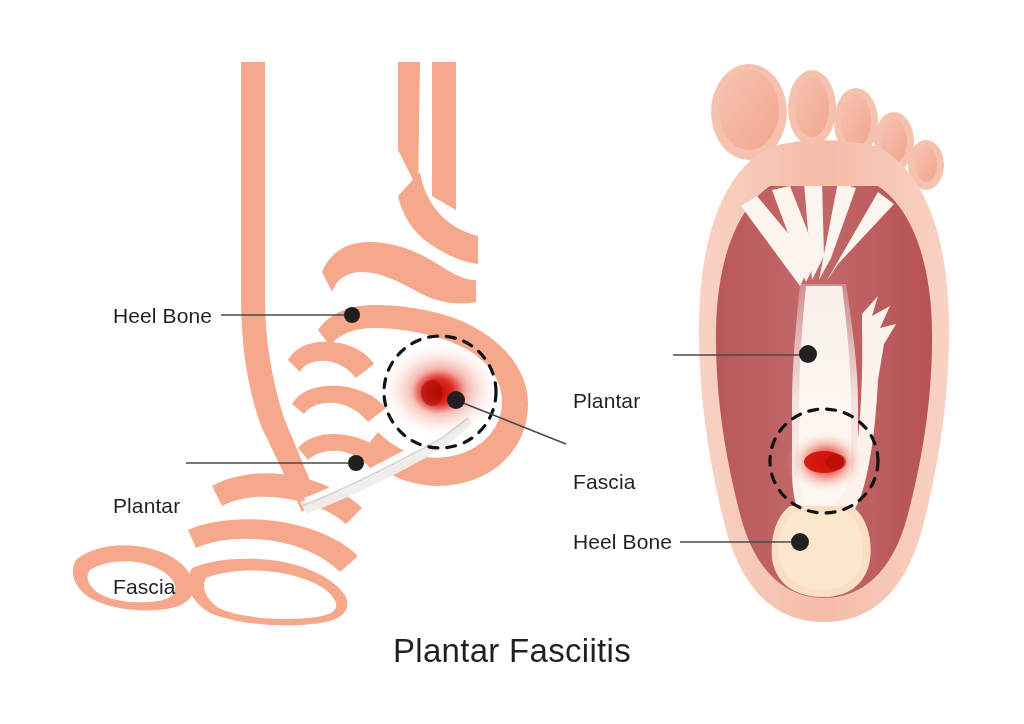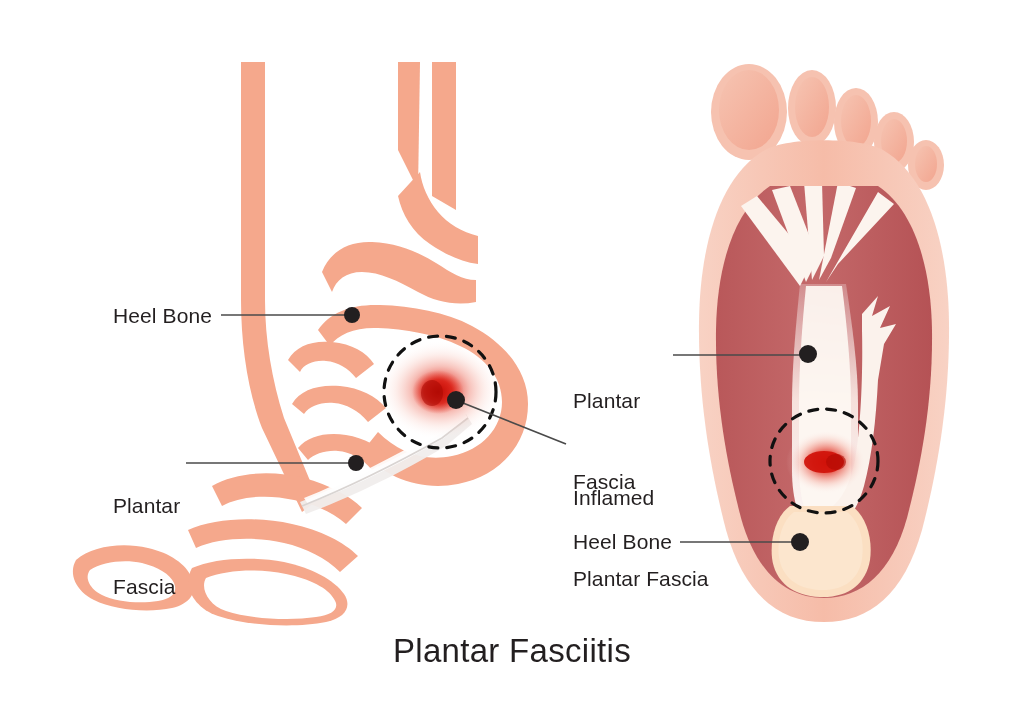--- a/index.html
+++ b/index.html
@@ -257,22 +257,18 @@
   <div class="callout-label" style="left:113px; top:438px;">
     <div>Plantar</div>
     <div>Fascia</div>
   </div>
 
   <div class="callout-label" style="left:573px; top:333px;">
     <div>Plantar</div>
     <div>Fascia</div>
   </div>
 
-  <div class="callout-label" style="left:573px; top:430px;">
-    <div>Inflamed</div>
-    <div>Plantar Fascia</div>
-  </div>
 
   <div class="callout-label" style="left:573px; top:528px;">Heel Bone</div>
 
   <div id="figure-title">Plantar Fasciitis</div>
 
 </div>
 
 </body></html>

